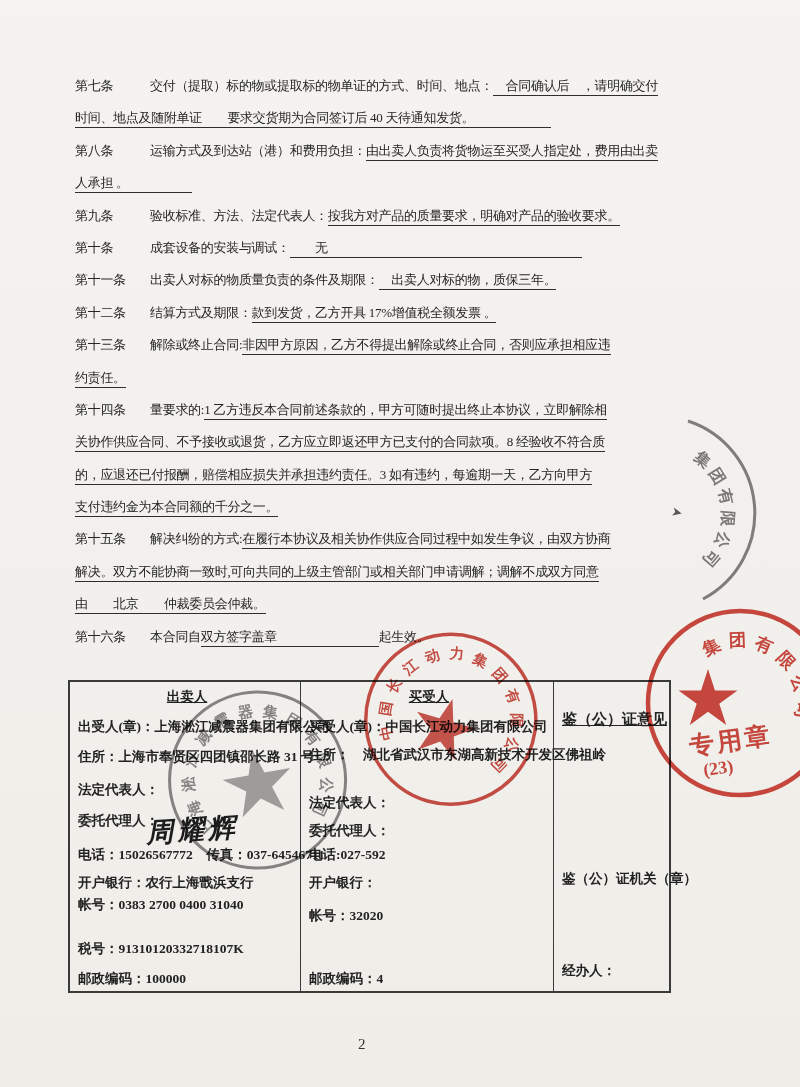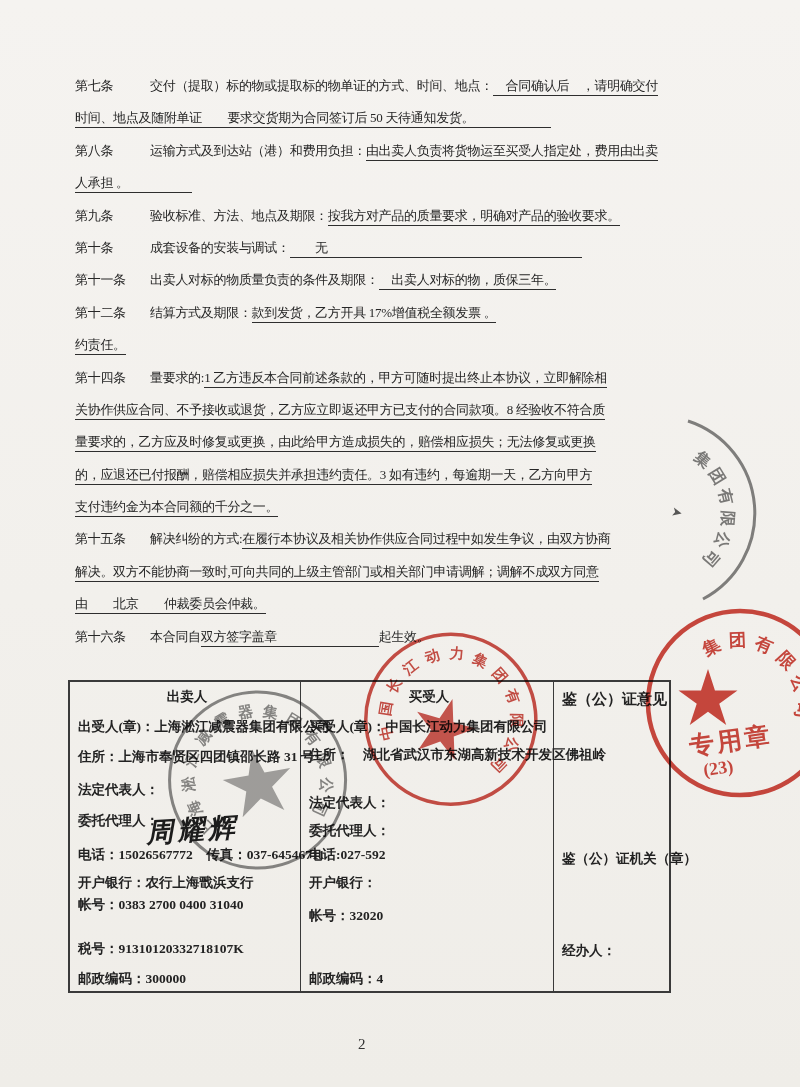--- a/index.html
+++ b/index.html
@@ -15,70 +15,70 @@
   .lbl{display:inline-block; width:75px;}
   .u{border-bottom:1.3px solid #2e2e2e; padding-bottom:2px;}
   
   .sign-table{
     position:absolute; left:68px; top:680px; width:603px; height:313px;
     border:2px solid #3a3a3a; box-sizing:border-box;
     display:grid; grid-template-columns:231px 253px 1fr;
     font-size:13.5px; font-weight:600; color:#222;
   }
   .cell{position:relative; border-right:1.5px solid #3a3a3a;}
-  .cell:last-child{border-right:none;}
+  .cell:last-child{border-right:none;margin-top:20px;}
   .row{position:absolute; left:8px; right:4px; white-space:nowrap;}
-  .row.center{text-align:center;}
+  .row.center{text-align:center;text-decoration:underline;}
   .signature{
     position:absolute; left:146px; top:812px; font-size:27px; font-weight:bold; font-style:italic;
     color:#1c1c1c; transform:rotate(-4deg); letter-spacing:4px; z-index:2;
   }
   .page-number{position:absolute; left:358px; top:1036px; font-size:15px; color:#333;}
   
   .seal{position:absolute; mix-blend-mode:multiply;}
   svg{font-family:"Liberation Serif","DejaVu Serif",serif; overflow:visible;}
 </style>
 </head>
 <body>
 
 <div class="page">
 
   <div class="body-text">
     <div class="line"><span class="lbl">第七条</span><span>交付（提取）标的物或提取标的物单证的方式、时间、地点：</span><span class="u">　合同确认后　，请明确交付</span></div>
-    <div class="line"><span class="u">时间、地点及随附单证　　要求交货期为合同签订后 50 天待通知发货。　　　　　　</span></div>
+    <div class="line"><span class="u">时间、地点及随附单证　　要求交货期为合同签订后 40 天待通知发货。　　　　　　</span></div>
     <div class="line"><span class="lbl">第八条</span><span>运输方式及到达站（港）和费用负担：</span><span class="u">由出卖人负责将货物运至买受人指定处，费用由出卖</span></div>
     <div class="line"><span class="u">人承担 。　　　　　</span></div>
-    <div class="line"><span class="lbl">第九条</span><span>验收标准、方法、地点及期限：</span><span class="u">按我方对产品的质量要求，明确对产品的验收要求。</span></div>
+    <div class="line"><span class="lbl">第九条</span><span>验收标准、方法、法定代表人：</span><span class="u">按我方对产品的质量要求，明确对产品的验收要求。</span></div>
     <div class="line"><span class="lbl">第十条</span><span>成套设备的安装与调试：</span><span class="u">　　无　　　　　　　　　　　　　　　　　　　　</span></div>
     <div class="line"><span class="lbl">第十一条</span><span>出卖人对标的物质量负责的条件及期限：</span><span class="u">　出卖人对标的物，质保三年。</span></div>
     <div class="line"><span class="lbl">第十二条</span><span>结算方式及期限：</span><span class="u">款到发货，乙方开具 17%增值税全额发票 。</span></div>
+    <div class="line"><span class="lbl">第十三条</span><span>解除或终止合同:</span><span class="u">非因甲方原因，乙方不得提出解除或终止合同，否则应承担相应违</span></div>
     <div class="line"><span class="u">约责任。</span></div>
     <div class="line"><span class="lbl">第十四条</span><span>量要求的:</span><span class="u">1 乙方违反本合同前述条款的，甲方可随时提出终止本协议，立即解除相</span></div>
     <div class="line"><span class="u">关协作供应合同、不予接收或退货，乙方应立即返还甲方已支付的合同款项。8 经验收不符合质</span></div>
-    <div class="line"><span class="u">量要求的，乙方应及时修复或更换，由此给甲方造成损失的，赔偿相应损失；无法修复或更换</span></div>
     <div class="line"><span class="u">的，应退还已付报酬，赔偿相应损失并承担违约责任。3 如有违约，每逾期一天，乙方向甲方</span></div>
     <div class="line"><span class="u">支付违约金为本合同额的千分之一。</span></div>
     <div class="line"><span class="lbl">第十五条</span><span>解决纠纷的方式:</span><span class="u">在履行本协议及相关协作供应合同过程中如发生争议，由双方协商</span></div>
     <div class="line"><span class="u">解决。双方不能协商一致时,可向共同的上级主管部门或相关部门申请调解；调解不成双方同意</span></div>
     <div class="line"><span class="u">由　　北京　　仲裁委员会仲裁。</span></div>
     <div class="line"><span class="lbl">第十六条</span><span>本合同自</span><span class="u">双方签字盖章　　　　　　　　</span><span>起生效。</span></div>
   </div>
 
   <div class="sign-table">
     <div class="cell">
       <div class="row center" style="top:6px">出卖人</div>
       <div class="row" style="top:36px">出受人(章)：上海淞江减震器集团有限公司</div>
       <div class="row" style="top:66px">住所：上海市奉贤区四团镇邵长路 31 号</div>
       <div class="row" style="top:99px">法定代表人：</div>
       <div class="row" style="top:130px">委托代理人：</div>
       <div class="row" style="top:164px"><span>电话：15026567772</span>　<span>传真：037-64546711</span></div>
       <div class="row" style="top:192px">开户银行：农行上海戬浜支行</div>
       <div class="row" style="top:214px">帐号：0383 2700 0400 31040</div>
       <div class="row" style="top:258px">税号：91310120332718107K</div>
-      <div class="row" style="top:288px">邮政编码：300000</div>
+      <div class="row" style="top:288px">邮政编码：100000</div>
     </div>
     <div class="cell">
       <div class="row center" style="top:6px">买受人</div>
       <div class="row" style="top:36px">买受人(章)：中国长江动力集团有限公司</div>
       <div class="row" style="top:64px">住所：　湖北省武汉市东湖高新技术开发区佛祖岭</div>
       <div class="row" style="top:112px">法定代表人：</div>
       <div class="row" style="top:140px">委托代理人：</div>
       <div class="row" style="top:164px">电话:027-592</div>
       <div class="row" style="top:192px">开户银行：</div>
       <div class="row" style="top:225px">帐号：32020</div>

